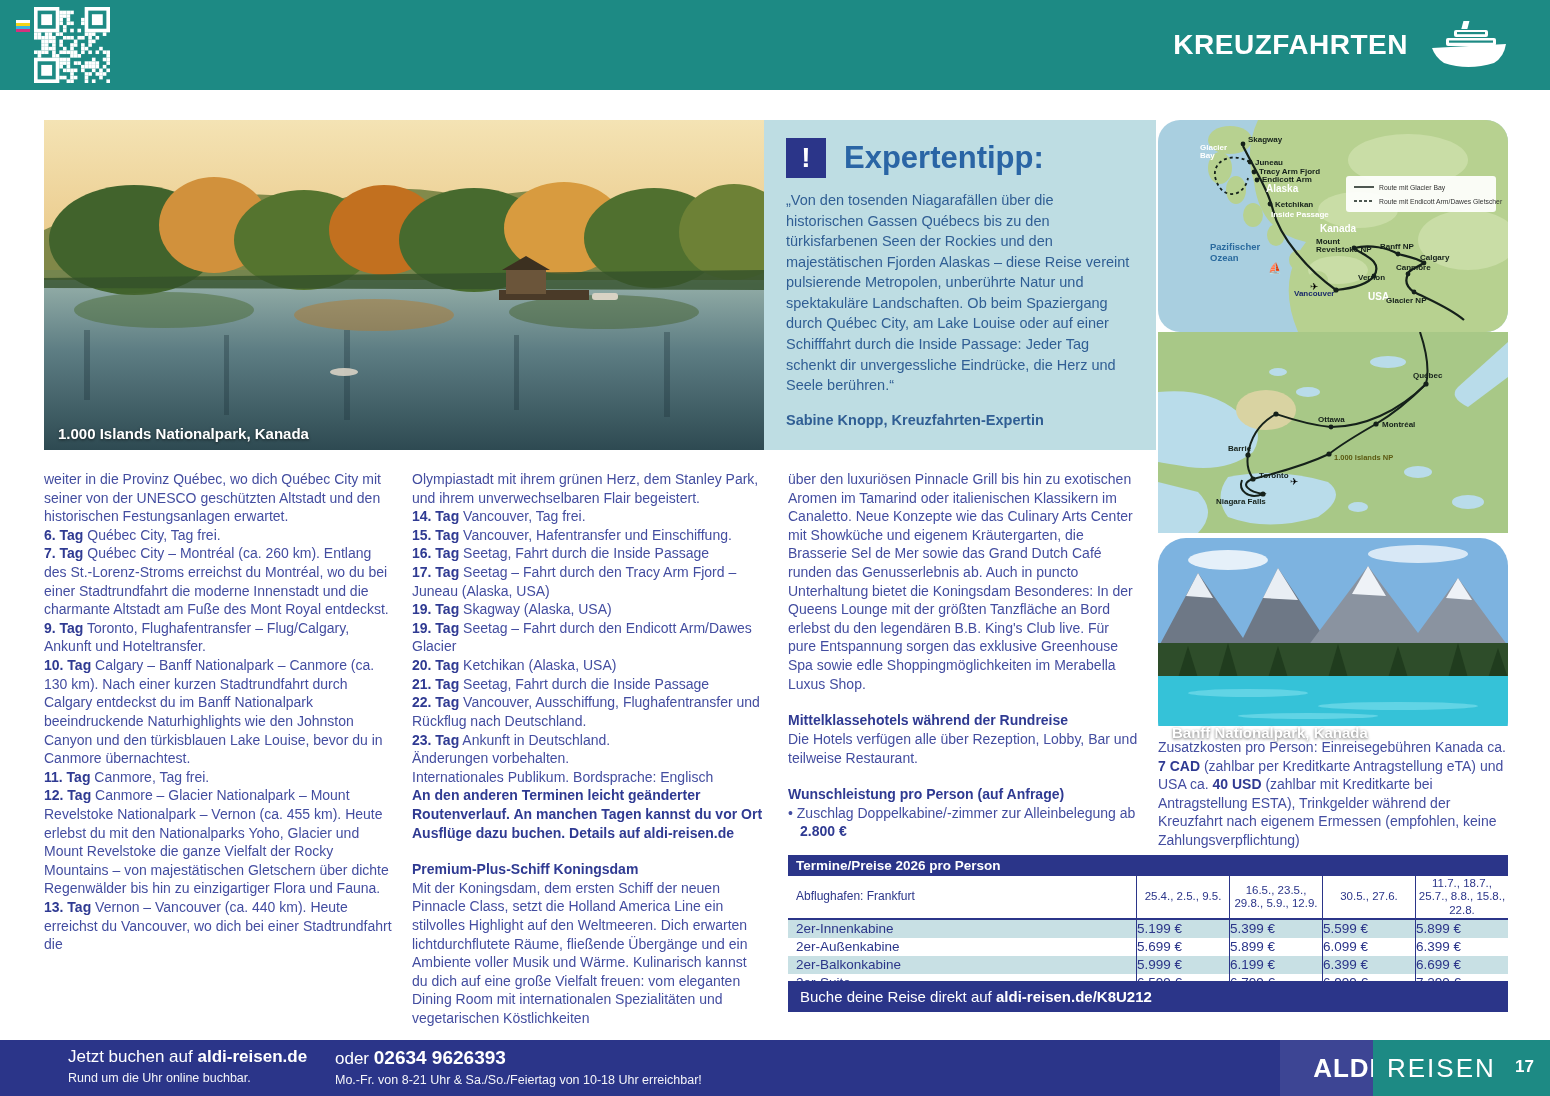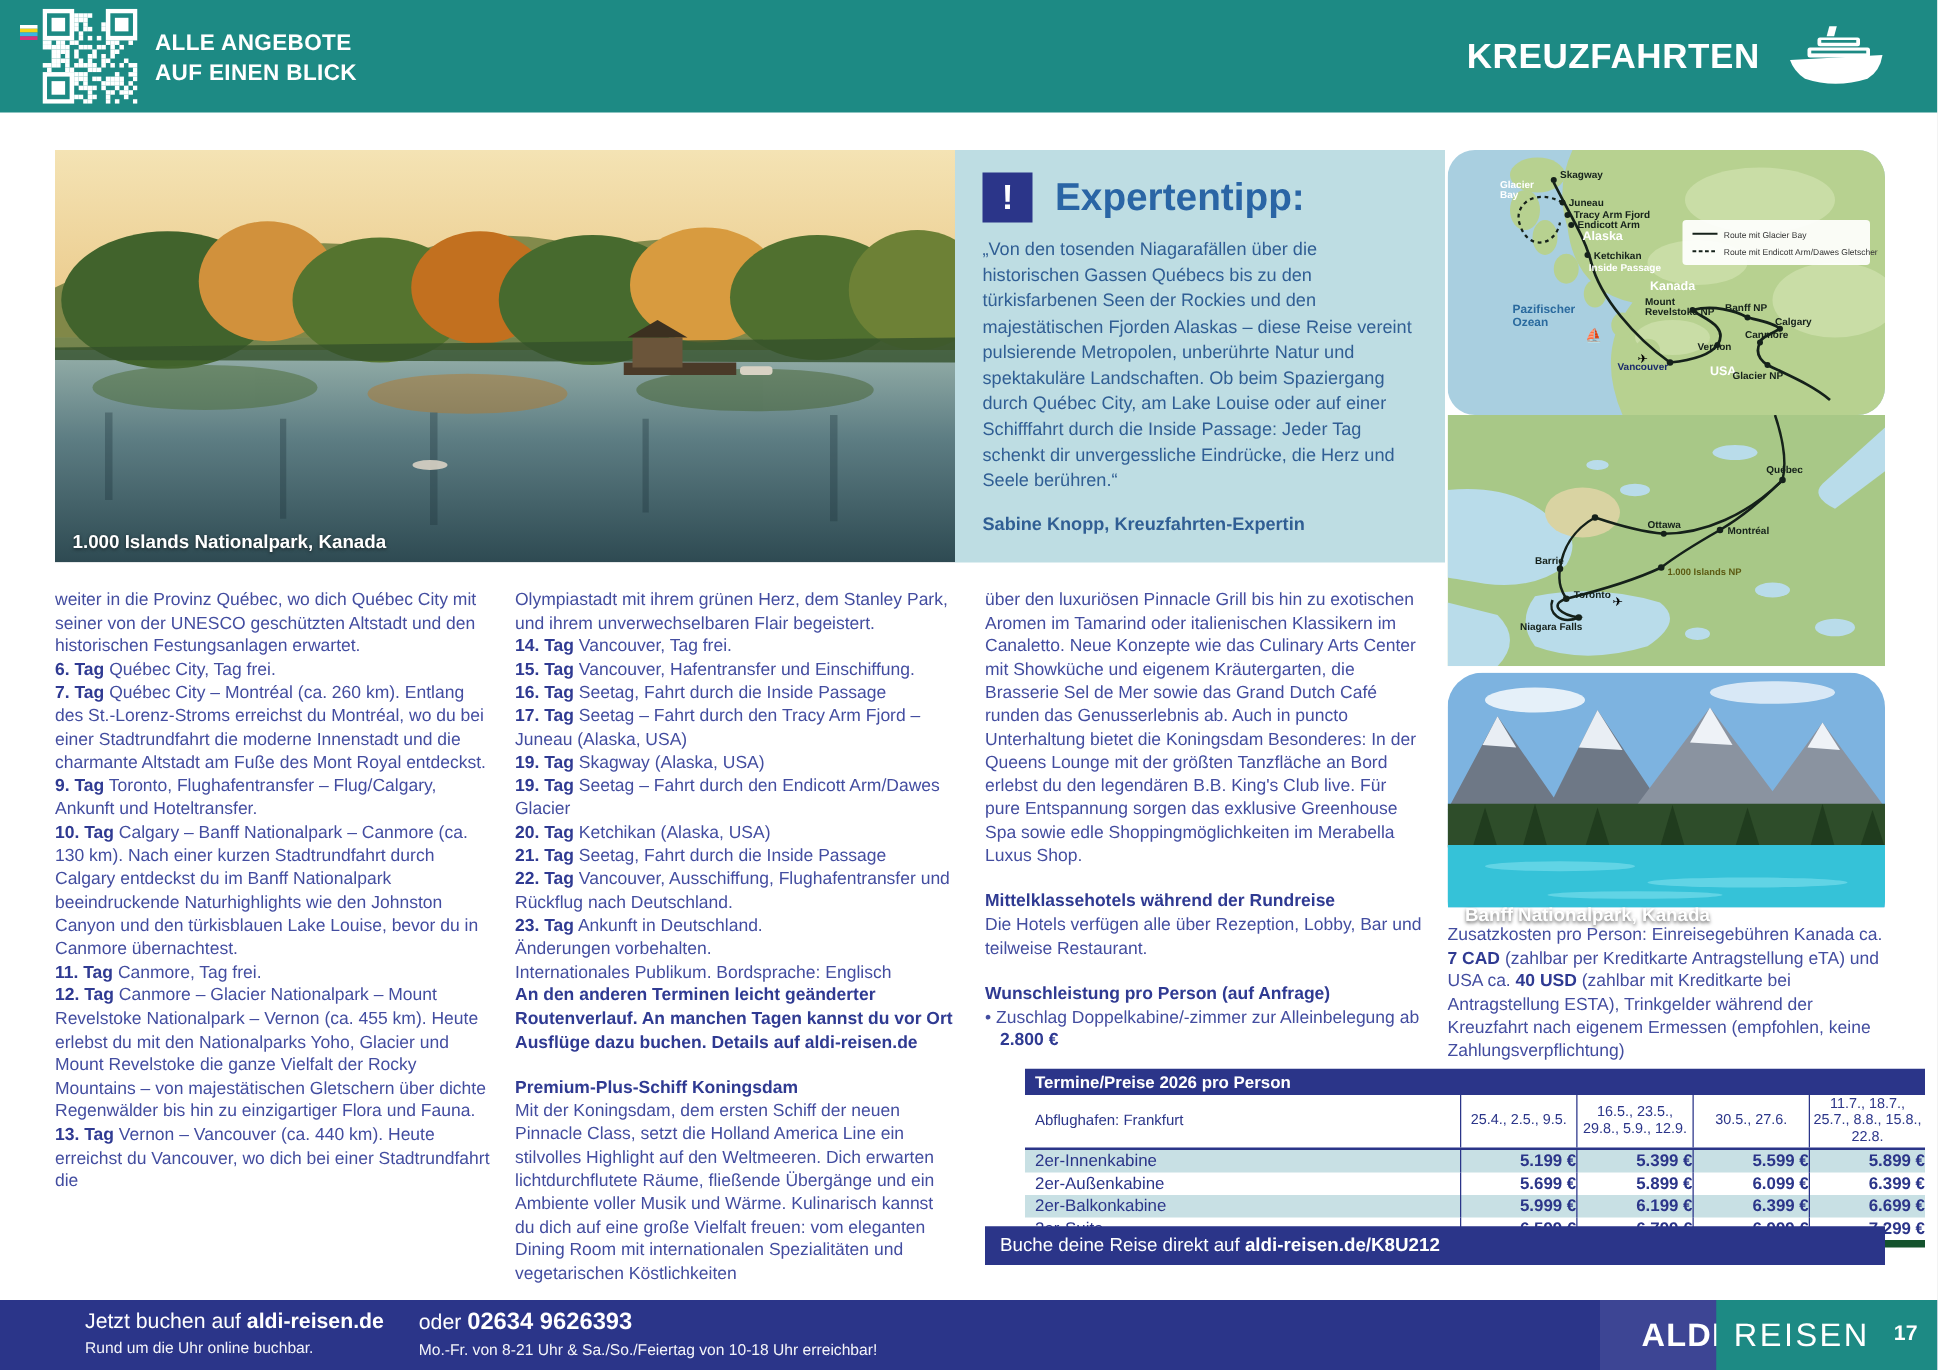--- a/index.html
+++ b/index.html
@@ -40,30 +40,30 @@
   .col{position:absolute;top:470px;font-size:14px;line-height:1.33;}
   .col1{left:44px;width:350px;}
   .col2{left:412px;width:352px;}
   .col3{left:788px;width:352px;}
   .col4{left:1158px;top:738px;width:352px;position:absolute;font-size:14px;line-height:1.33;}
   .para{margin:0;}
   .para strong{color:#2f3a92;}
   .para.gap{margin-top:18px;}
   .para.bullet{padding-left:12px;text-indent:-12px;}
   
-  .ptable{position:absolute;left:820px;top:855px;width:720px;border-bottom:6px solid #14532d;font-size:13.5px;color:#2b3589;}
+  .ptable{position:absolute;left:788px;top:855px;width:720px;border-bottom:6px solid #14532d;font-size:13.5px;color:#2b3589;}
   .pt-head{background:#2b3589;color:#fff;font-weight:bold;font-size:13.5px;height:21px;line-height:21px;padding-left:8px;}
   .pt-row{display:grid;grid-template-columns:348px 93px 93px 93px 93px;}
   .pt-sub{height:42px;border-bottom:2px solid #2b3589;}
   .pt-sub .cell{display:flex;align-items:center;justify-content:center;text-align:center;font-size:11.5px;line-height:1.15;padding:1px 2px;box-sizing:border-box;}
   .pt-sub .cell.lbl{justify-content:flex-start;font-size:12px;padding-left:8px;}
   .pt-data{height:18px;line-height:18px;}
   .pt-data .cell{box-sizing:border-box;}
   .pt-data .cell.lbl{padding-left:8px;}
-  .pt-data .cell.val{text-align:right;font-weight:bold;}
+  .pt-data .cell.val{text-align:left;font-weight:normal;}
   .cell.vline{border-left:1.5px solid #2b3589;}
   .pt-row.tint{background:#c8e0e4;}
   
   .cta{position:absolute;left:788px;top:981px;width:720px;height:31px;background:#2b3589;color:#fff;
        font-size:15px;line-height:31px;padding-left:12px;box-sizing:border-box;}
   .cta strong{font-weight:bold;}
   
   .footer{position:absolute;left:0;top:1040px;width:1550px;height:56px;background:#2b3589;color:#fff;}
   .f-left{position:absolute;left:68px;top:7px;}
   .f-mid{position:absolute;left:335px;top:7px;}
@@ -230,24 +230,20 @@
           <rect x="0" y="0" width="28" height="28"></rect>
           <rect x="4" y="4" width="20" height="20" fill="#1d8a84"></rect>
           <rect x="8" y="8" width="12" height="12" fill="#fff"></rect>
           <rect x="56" y="0" width="28" height="28"></rect>
           <rect x="60" y="4" width="20" height="20" fill="#1d8a84"></rect>
           <rect x="64" y="8" width="12" height="12" fill="#fff"></rect>
           <rect x="0" y="56" width="28" height="28"></rect>
           <rect x="4" y="60" width="20" height="20" fill="#1d8a84"></rect>
           <rect x="8" y="64" width="12" height="12" fill="#fff"></rect>
         </svg></div>
-    <div class="qr-label">
-      <div>ALLE ANGEBOTE</div>
-      <div>AUF EINEN BLICK</div>
-    </div>
     <div class="hdr-right">
       <div class="hdr-title">KREUZFAHRTEN</div>
       <div class="ship-icon">
         <svg viewBox="0 0 86 56">
           <g fill="#fff">
             <polygon points="38,4 44,4 43,12 37,12" transform="skewX(-8)"></polygon>
             <rect x="28" y="13" width="34" height="7" rx="2"></rect>
             <rect x="20" y="21" width="50" height="8" rx="2"></rect>
             <path d="M6,31 L80,27 Q78,40 68,46 Q42,54 18,46 Q9,40 6,31 Z"></path>
           </g>

